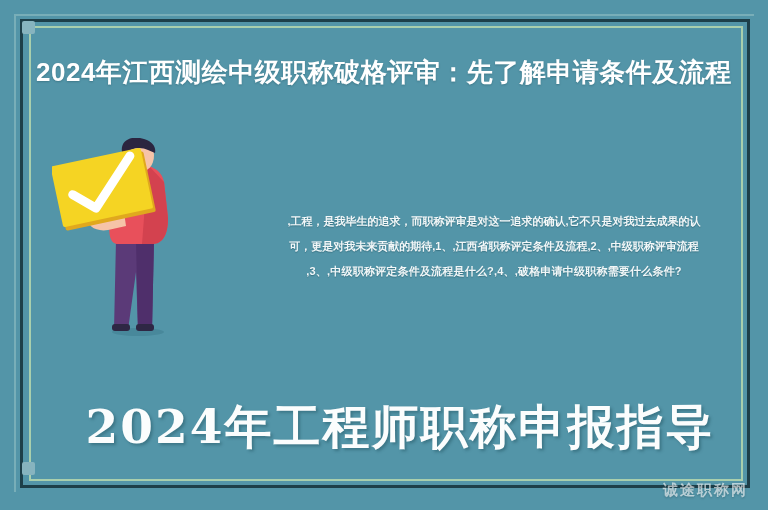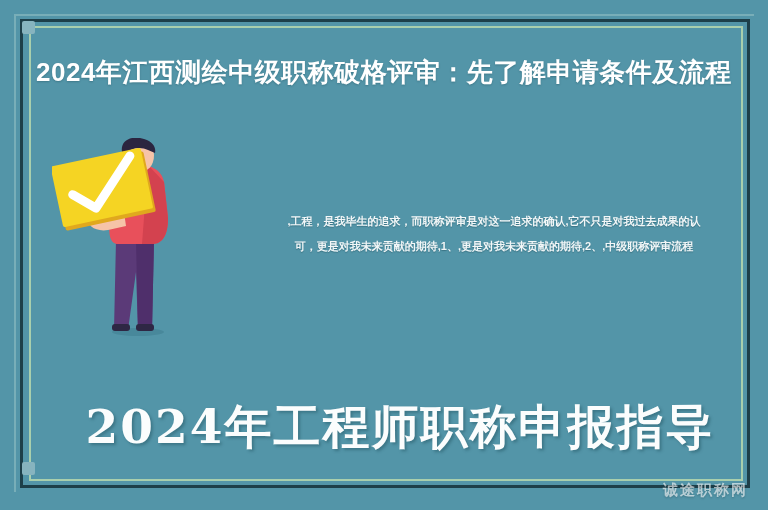--- a/index.html
+++ b/index.html
@@ -177,20 +177,21 @@
       <g transform="rotate(-12 52 50)">
         <rect x="6" y="22" width="92" height="62" rx="2" fill="#e0a81e"></rect>
         <rect x="4" y="18" width="92" height="62" rx="2" fill="#f5d423"></rect>
         <path d="M20 50 L40 68 L84 24" stroke="#ffffff" stroke-width="9" fill="none" stroke-linecap="round" stroke-linejoin="round"></path>
       </g>
     </svg>
   </div>
 
   <div class="body-text">
     <span class="ln ln1">,工程，是我毕生的追求，而职称评审是对这一追求的确认,它不只是对我过去成果的认</span>
-    <span class="ln ln2">可，更是对我未来贡献的期待,1、,更是对我未来贡献的期待,2、,中级职称评审流程</span>
+    <span class="ln ln2">可，更是对我未来贡献的期待,1、,江西省职称评定条件及流程,2、,中级职称评审流程</span>
+    <span class="ln ln3">,3、,中级职称评定条件及流程是什么?,4、,破格申请中级职称需要什么条件?</span>
   </div>
 
   <div class="slogan">2024年工程师职称申报指导</div>
 
   <div class="watermark">诚途职称网</div>
 
 </div>
 
 </body></html>

